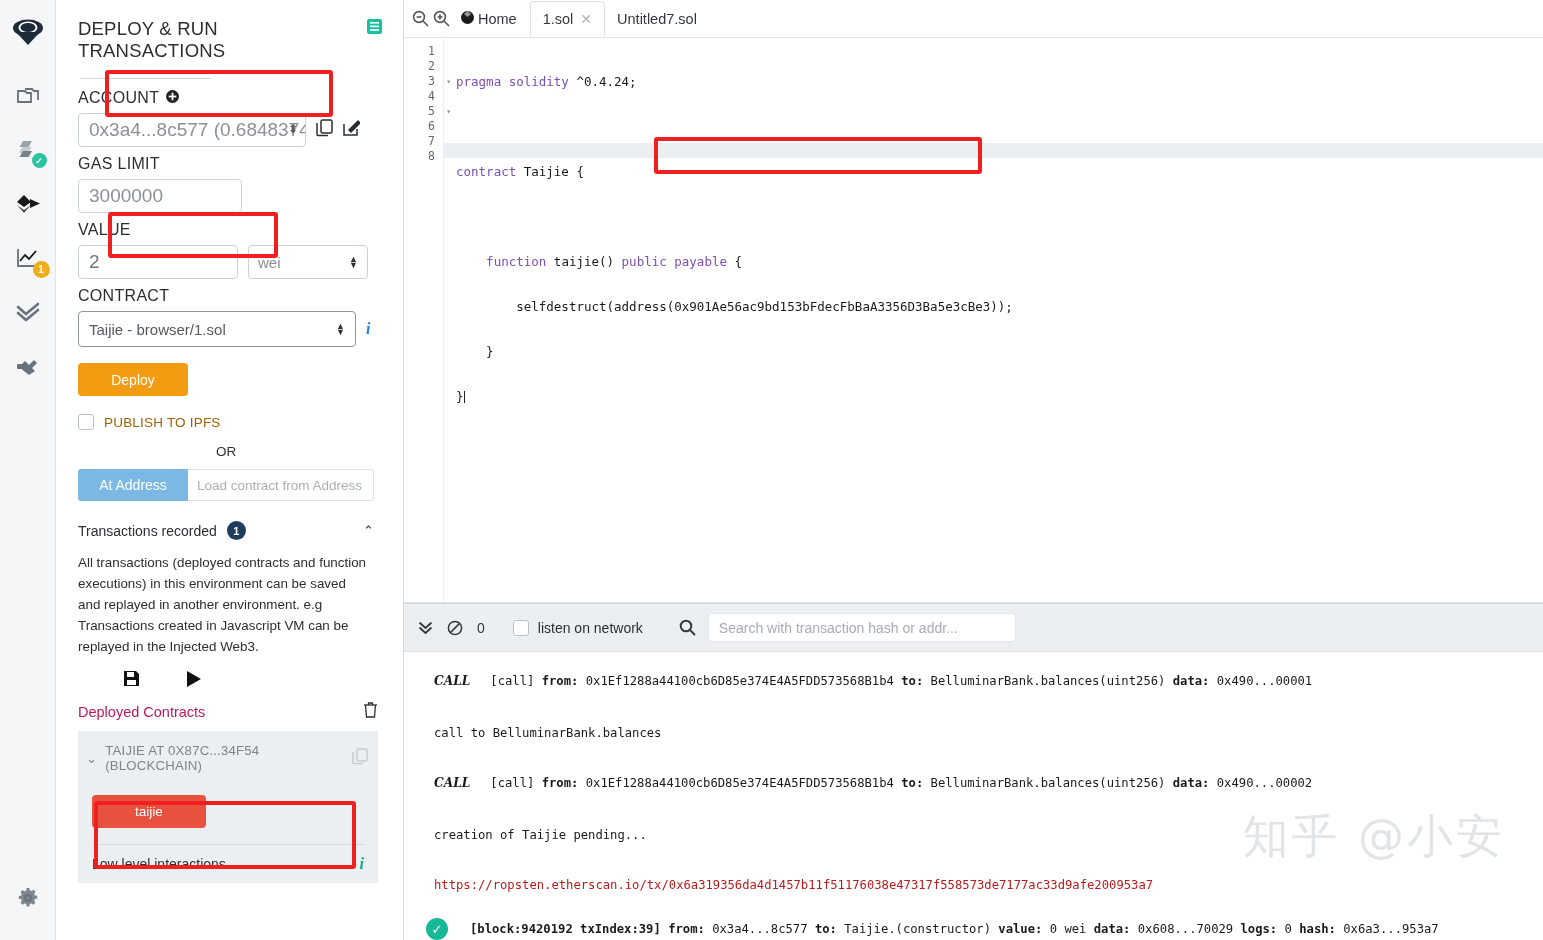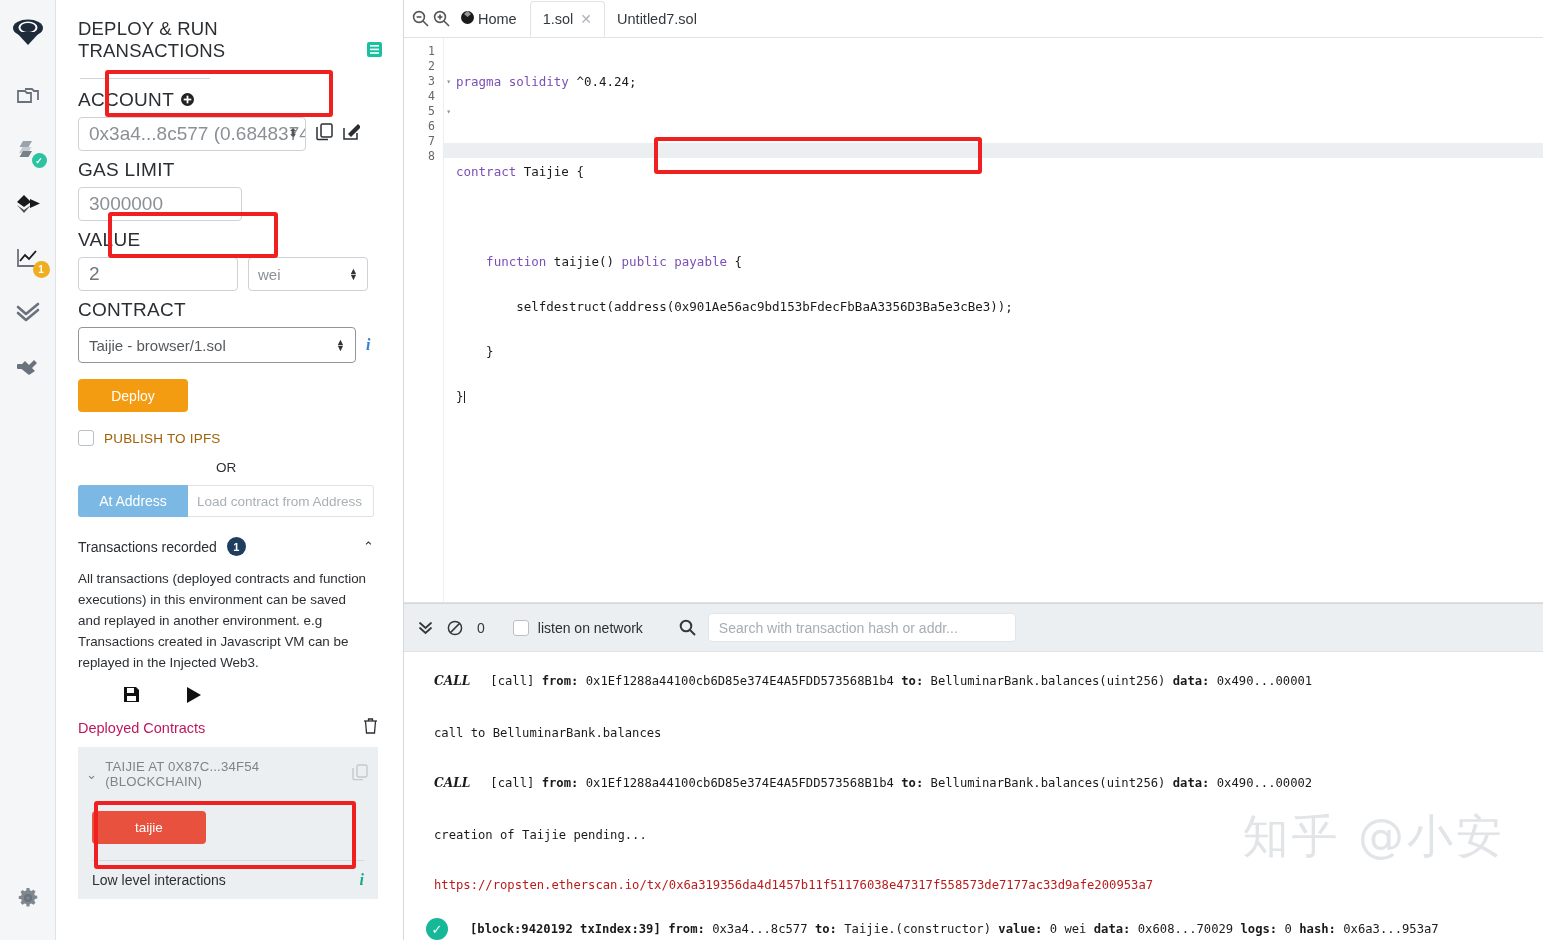--- a/index.html
+++ b/index.html
@@ -47,30 +47,30 @@
 
   
   .panel {
     width: 348px; height: 940px;
     background: #fff;
     border-right: 1px solid #d3dade;
     padding: 18px 20px 0 22px;
     position: relative;
     overflow: hidden;
   }
-  .panel-head { display: flex; align-items: flex-end; justify-content: space-between; gap: 28px; }
+  .panel-head { display: flex; align-items: flex-start; justify-content: space-between; gap: 28px; }
   .panel-title {
     font-size: 18.5px; color: #2b2f33; letter-spacing: 0.2px;
     font-weight: 400;
   }
   .doc-icon { color: #18c2a0; }
   .panel-rule { width: 130px; height: 1px; background: #cfd6da; margin: 16px 0 10px 2px; }
 
   .field-label {
-    font-size: 19px; color: #2b2f33; letter-spacing: .3px;
+    font-size: 16px; color: #2b2f33; letter-spacing: .3px;
     margin: 8px 0 6px 0; display: flex; align-items: center; gap: 7px;
   }
   .plus-ico { color: #222; }
 
   .ctl-row { display: flex; align-items: center; gap: 10px; }
   .inputbox {
     height: 34px; border: 1px solid #ccd2d6; border-radius: 4px;
     background: #fff; font-size: 19px; color: #8a9096;
     display: flex; align-items: center; padding: 0 10px;
     font-family: "Liberation Sans", sans-serif;

